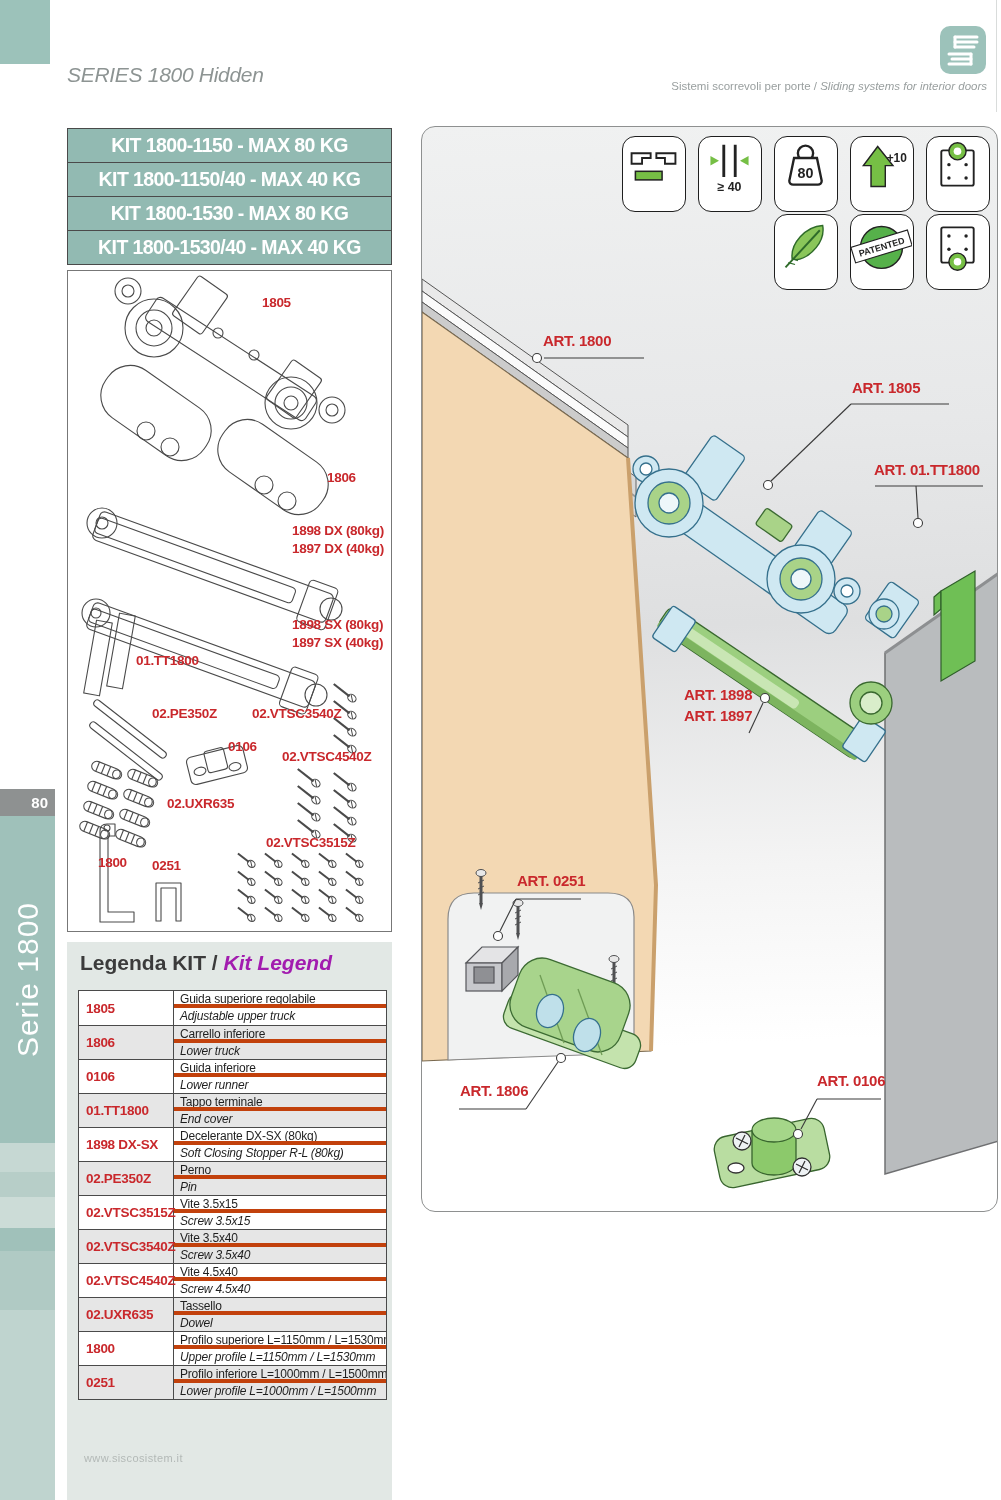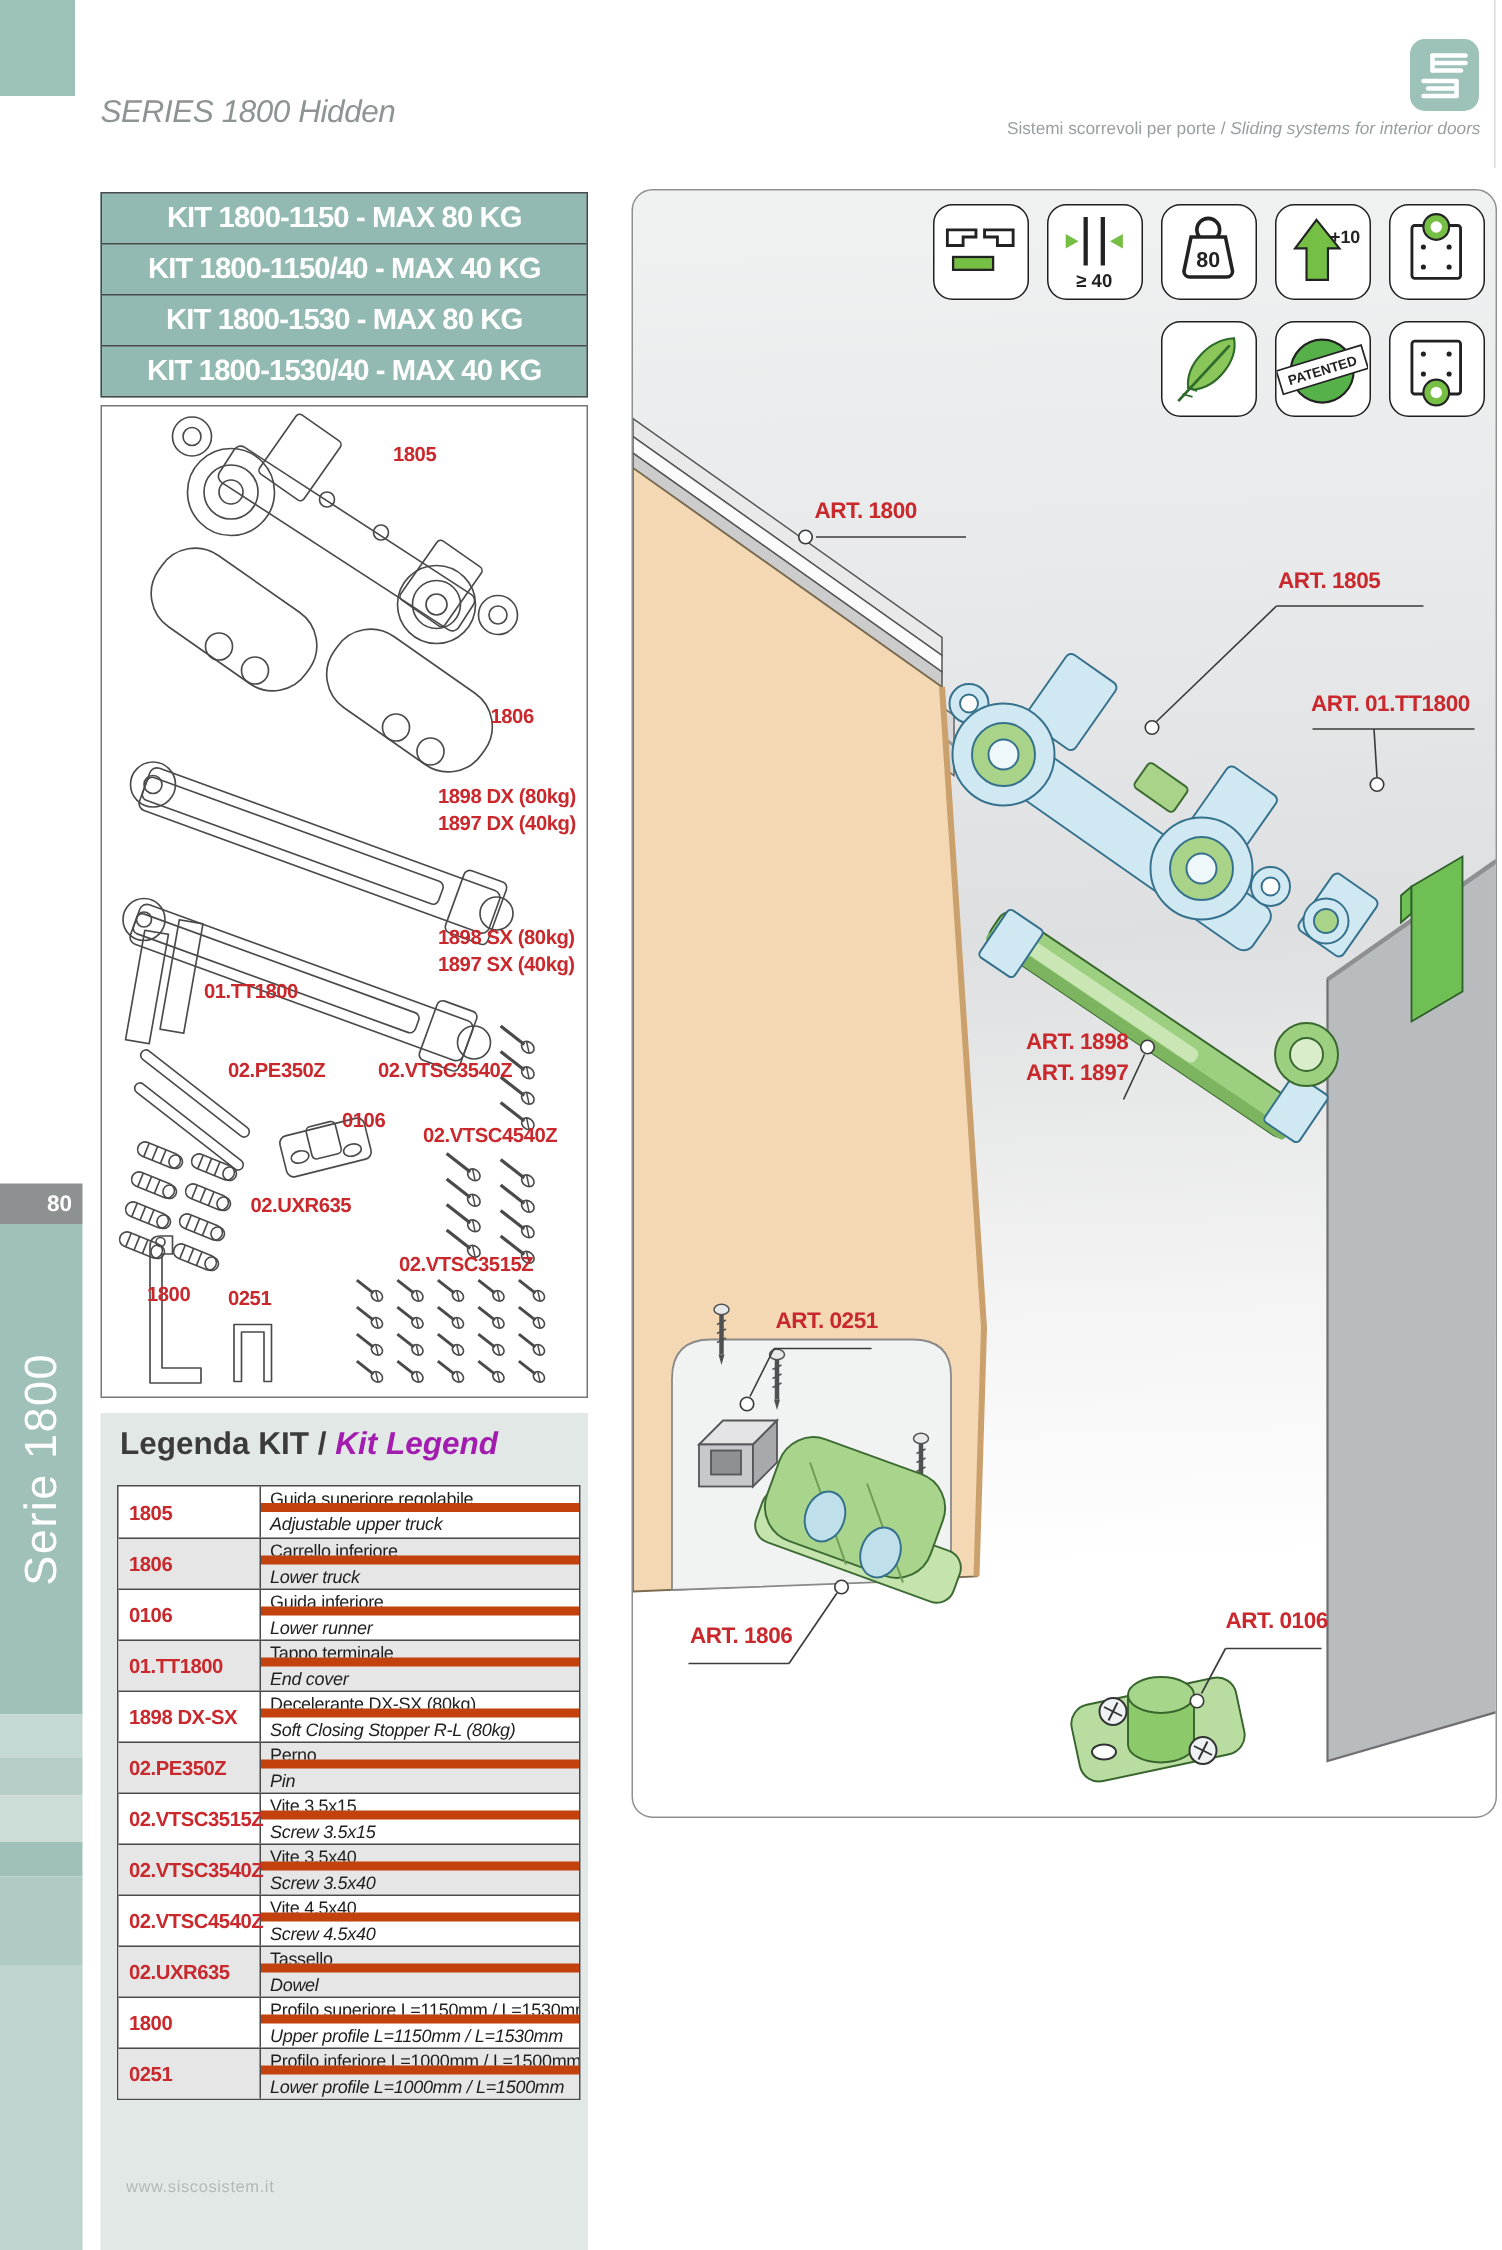--- a/index.html
+++ b/index.html
@@ -32,27 +32,27 @@
   .ltitle{position:absolute;left:80px;top:951px;font-size:21px;color:#3b3b3b;white-space:nowrap}
   .ltitle .b{font-weight:bold}.ltitle .i{font-style:italic;font-weight:bold;color:#a21caf}
   .ltable{position:absolute;left:78px;top:990px;width:307px;border:1px solid #4a4a4a;background:#fff}
   .lrow{display:flex;height:34px;box-sizing:border-box}
   .lrow:not(:first-child){border-top:1px solid #4a4a4a}
   .lrow:nth-child(even){background:#e6e6e6}
   .lcode{width:95px;border-right:1px solid #4a4a4a;color:#c9282c;font-weight:bold;font-size:13.5px;
          display:flex;align-items:center;padding-left:7px;box-sizing:border-box;letter-spacing:-0.3px}
   .ldesc{flex:1;display:flex;flex-direction:column;min-width:0}
   .lit,.len{height:17px;line-height:16px;padding-left:6px;font-size:12px;color:#1f1f1f;white-space:nowrap;overflow:hidden;letter-spacing:-0.2px;box-sizing:border-box}
-  .lit{border-bottom:6px solid #c2410c}
+  .lit{border-bottom:4px solid #c2410c}
   .len{font-style:italic}
   .website{position:absolute;left:84px;top:1452px;font-size:11px;color:#b3b9b7;letter-spacing:0.4px}
   
   .panel{position:absolute;left:421px;top:126px;width:577px;height:1086px;border:1px solid #8e9090;border-radius:14px;box-sizing:border-box;
          background:linear-gradient(178deg,#f0f1f1 0%,#e7e8e9 28%,#dedfe0 46%,#f4f4f4 68%,#ffffff 84%);overflow:hidden}
-  .icon{position:absolute;width:64px;height:64px;border:1.6px solid #1f1f1f;border-radius:13px;background:#fff;box-sizing:border-box;z-index:6}
+  .icon{position:absolute;width:64px;height:76px;border:1.6px solid #1f1f1f;border-radius:13px;background:#fff;box-sizing:border-box;z-index:6}
   .art{position:absolute;color:#c9282c;font-weight:bold;font-size:15px;letter-spacing:-0.3px;white-space:nowrap;z-index:5}
   svg{display:block}
 </style>
 </head>
 <body>
 
 <div class="page">
 
   <div class="corner"></div>
   <div class="pagebadge">80</div>

